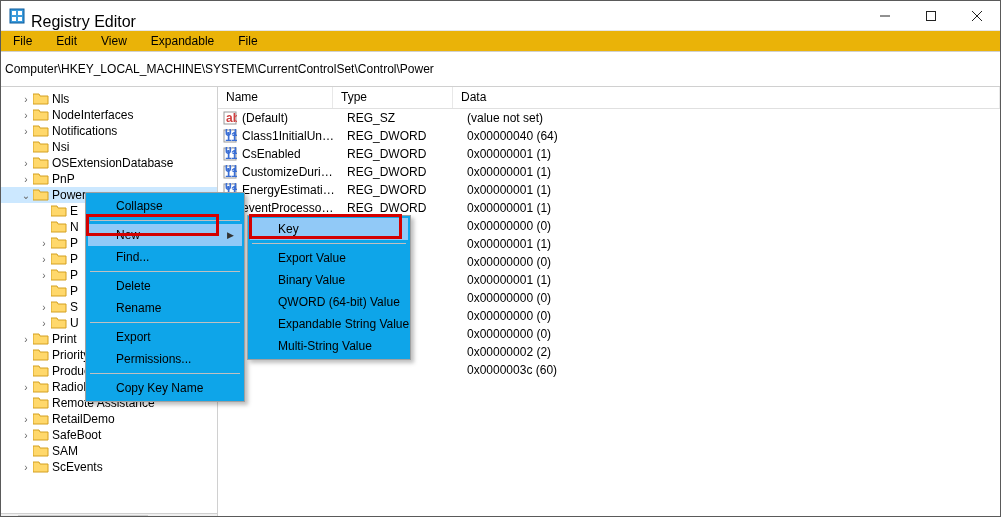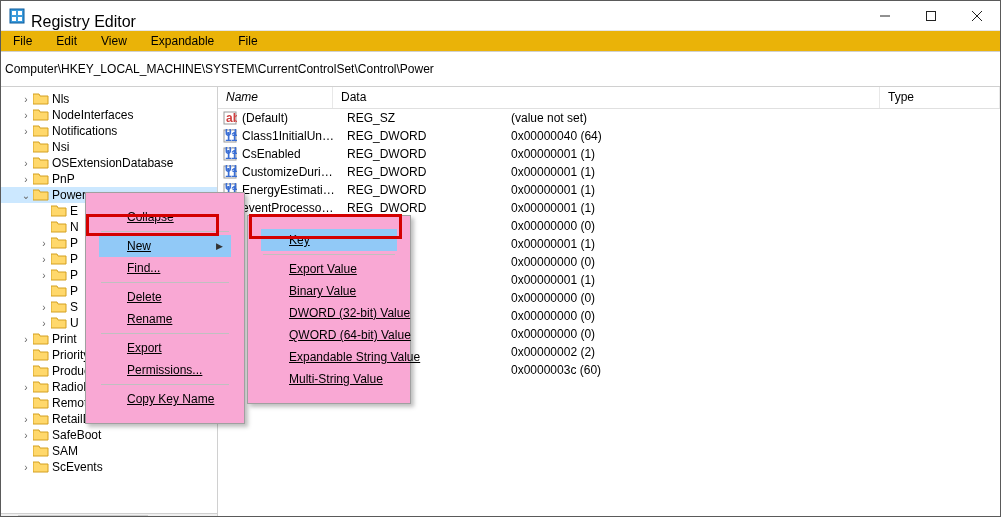--- a/index.html
+++ b/index.html
@@ -17,29 +17,29 @@
 .tree-row { display:flex; align-items:center; height:16px; white-space:nowrap; padding-left:4px; }
 .tree-row .exp { width:14px; text-align:center; color:#666; font-size:10px; display:inline-block; }
 .tree-row .folder { width:16px; height:12px; margin-right:3px; display:inline-block; }
 .tree-row.selected { background:#cce8ff; }
 .indent-1 { padding-left: 18px; }
 .indent-2 { padding-left: 36px; }
 .folder svg { display:block; }
 .list { flex:1; overflow:hidden; }
 .list-header { display:flex; height:22px; border-bottom:1px solid #e0e0e0; }
 .list-header .col { padding: 3px 8px; border-right:1px solid #e8e8e8; }
-.col-name { width:115px;font-style:italic; }
+.col-name { width:115px; }
 .col-type { width:120px; }
 .col-data { flex:1; }
 .list-row { display:flex; height:18px; align-items:center; }
 .list-row .icon { width:16px; height:16px; margin: 0 4px; display:inline-flex; align-items:center; justify-content:center; }
 .list-row .cname { width: 93px; overflow:hidden; text-overflow:ellipsis; white-space:nowrap; }
 .list-row .ctype { width: 120px; margin-left: 12px; }
-.list-row .cdata { flex:1;margin-left:44px; }
-.ctxmenu { position:absolute; background:#f9a8d4; border:1px solid #a0a0a0; box-shadow: 3px 3px 4px rgba(0,0,0,.25); padding:13px; z-index:10;text-decoration:underline; }
+.list-row .cdata { flex:1; }
+.ctxmenu { position:absolute; background:#0ea5e9; border:1px solid #a0a0a0; box-shadow: 3px 3px 4px rgba(0,0,0,.25); padding:2px; z-index:10; }
 .ctx-item { height:22px; display:flex; align-items:center; padding: 0 28px 0 28px; position:relative; white-space:nowrap; }
 .ctx-item.hover { background:#91c9f7; }
 .ctx-sep { height:1px; background:#c0c0c0; margin: 3px 2px; }
 .ctx-item .arrow { position:absolute; right:8px; font-size:9px; color:#333; }
 .highlight-box { position:absolute; border:3px solid #d40000; pointer-events:none; z-index:30; }
 .tree-scroll { position:absolute; bottom:0; left:0; right:0; height:17px; background:#f0f0f0; border-top:1px solid #d0d0d0; display:flex; align-items:center; }
 .tree-scroll .sbtn { width:17px; height:17px; display:flex; align-items:center; justify-content:center; color:#606060; font-size:9px; }
 .tree-scroll .track { flex:1; position:relative; height:17px; }
 .tree-scroll .thumb { position:absolute; left:0; width:130px; top:1px; height:15px; background:#cdcdcd; }
 </style>
@@ -315,22 +315,22 @@
       <div class="track">
           <div class="thumb"></div>
         </div>
       <div class="sbtn">▶</div>
     </div>
   </div>
 
   <div class="list">
     <div class="list-header">
       <div class="col col-name">Name</div>
+      <div class="col col-type">Type</div>
       <div class="col col-data">Data</div>
-      <div class="col col-type">Type</div>
     </div>
     <div id="list-body">
         <div class="list-row">
           <span class="icon">
             <svg width="14" height="14">
               <rect x="1" y="1" width="12" height="12" fill="#fff" stroke="#999"></rect>
               <text x="3" y="11" font-size="9" fill="#d04040" font-weight="bold">ab</text>
             </svg>
           </span>
           <span class="cname">(Default)</span>
@@ -546,23 +546,20 @@
       <span>Key</span>
     </div>
   <div class="ctx-sep"></div>
   <div class="ctx-item">
       <span>Export Value</span>
     </div>
   <div class="ctx-item">
       <span>Binary Value</span>
     </div>
   <div class="ctx-item">
-      <span>DWORD (32-bit) Value</span>
-    </div>
-  <div class="ctx-item">
       <span>QWORD (64-bit) Value</span>
     </div>
   <div class="ctx-item">
       <span>Expandable String Value</span>
     </div>
   <div class="ctx-item">
       <span>Multi-String Value</span>
     </div>
 </div>
 

